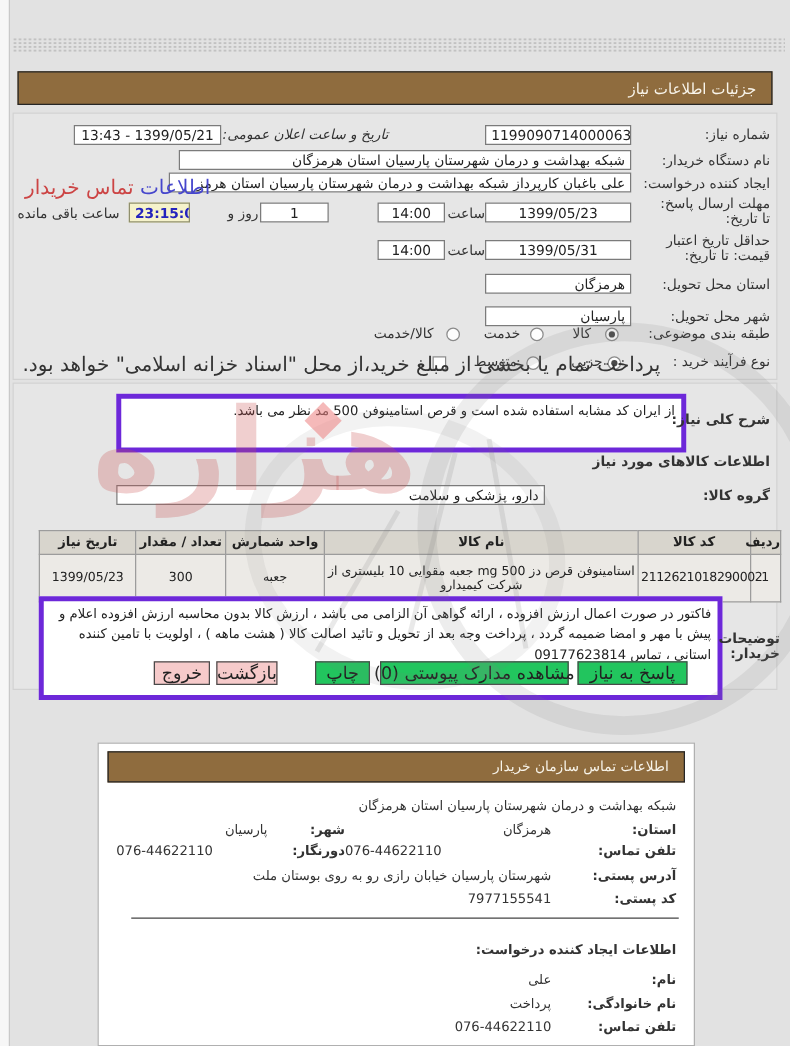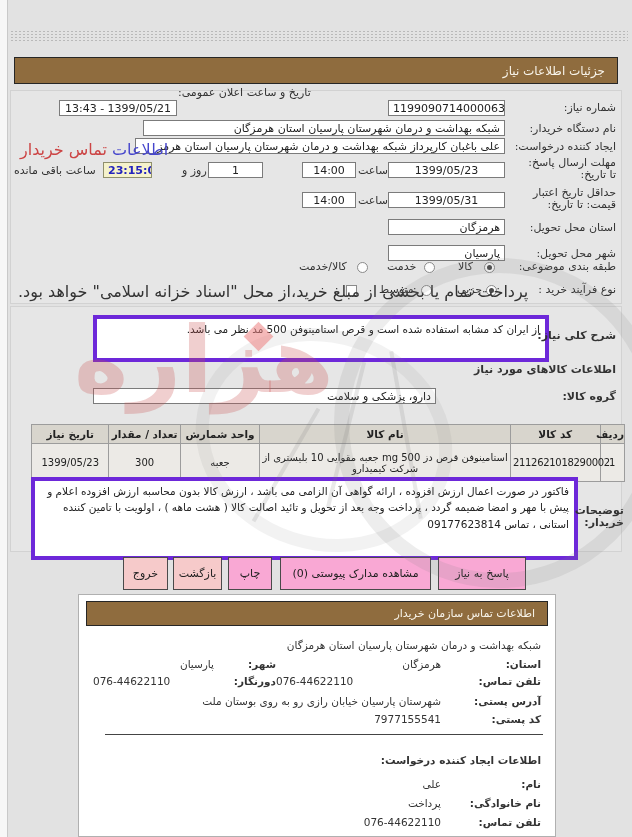--- a/index.html
+++ b/index.html
@@ -43,25 +43,25 @@
     background:#fdfdfd; border:1px solid #8a8a8a;
   }
   .radio.on::after { content:""; position:absolute; left:2px; top:2px; right:2px; bottom:2px;
     border-radius:50%; background:#4a4a4a; }
   .chk { position:absolute; width:11px; height:11px; background:#fdfdfd; border:1px solid #8a8a8a; }
   .badge-yellow { background:#f5f2cb !important; color:#2424bd !important; border-color:#8f8f6d !important; font-weight:bold; }
   .link { position:absolute; font-size:16px; white-space:nowrap; cursor:pointer; }
   .link .p1 { color:#4646cc; }
   .link .p2 { color:#cc4444; }
   .btn {
-    position:absolute; height:33px; top:557px; border:1px solid #4a4a4a;
-    font-size:11px; color:#222; display:flex; align-items:center; justify-content:center;
+    position:absolute; height:19px; top:529px; border:1px solid #4a4a4a;
+    font-size:14px; color:#222; display:flex; align-items:center; justify-content:center;
     cursor:pointer; white-space:nowrap;
   }
-  .btn.green { background:#f9a8d4; }
+  .btn.green { background:#22c55e;margin-left:24px; }
   .btn.pink  { background:#f6caca; }
   table.goods { position:absolute; left:31px; top:424px; width:594px; border-collapse:collapse;
     font-size:10.5px; color:#222; table-layout:fixed; background:#eceae6; }
   table.goods th, table.goods td { border:1px solid #9c9c9c; text-align:center; vertical-align:middle; }
   table.goods th { background:#d8d5cd; font-weight:bold; height:19px; font-size:10.5px;margin-top:11px; }
   table.goods td { height:38px; font-size:10px; padding:1px 2px; }
   .contact-panel { position:absolute; left:78px; top:594px; width:478px; height:243px;
     background:#ffffff; border:1px solid #b0b0b0; overflow:hidden; }
   .crow { position:absolute; left:14px; right:14px; display:flex; direction:rtl;
     font-size:10.5px; color:#333; align-items:baseline; }
@@ -90,21 +90,21 @@
 <div class="dotted-band"></div>
 
 <div class="hdr" style="left:14px; top:57px; width:604px; height:27px;">
   <span>جزئیات اطلاعات نیاز</span>
 </div>
 
 <div class="panel" style="left:10px; top:90px; width:612px; height:214px;"></div>
 
 <span class="lbl" style="right:16px; top:102px;">شماره نیاز:</span>
 <div class="inp center ltr" style="left:388px; top:100px; width:117px;">1199090714000063</div>
-<span class="lbl" style="left:178px; top:87px;">تاریخ و ساعت اعلان عمومی:</span>
+<span class="lbl" style="left:178px; top:102px;font-style:italic;">تاریخ و ساعت اعلان عمومی:</span>
 <div class="inp center ltr" style="left:59px; top:100px; width:118px;">13:43 - 1399/05/21</div>
 
 <span class="lbl" style="right:16px; top:123px;">نام دستگاه خریدار:</span>
 <div class="inp" style="left:143px; top:120px; width:362px;">شبکه بهداشت و درمان شهرستان پارسیان استان هرمزگان</div>
 
 <span class="lbl" style="right:16px; top:141px;">ایجاد کننده درخواست:</span>
 <div class="inp" style="left:135px; top:138px; width:370px;padding-left:42px;">علی باغبان کارپرداز شبکه بهداشت و درمان شهرستان پارسیان استان هرمز</div>
 <span class="link" style="left:20px; top:140px;">
   <span class="p1">اطلاعات</span>
   <span class="p2">تماس خریدار</span>

